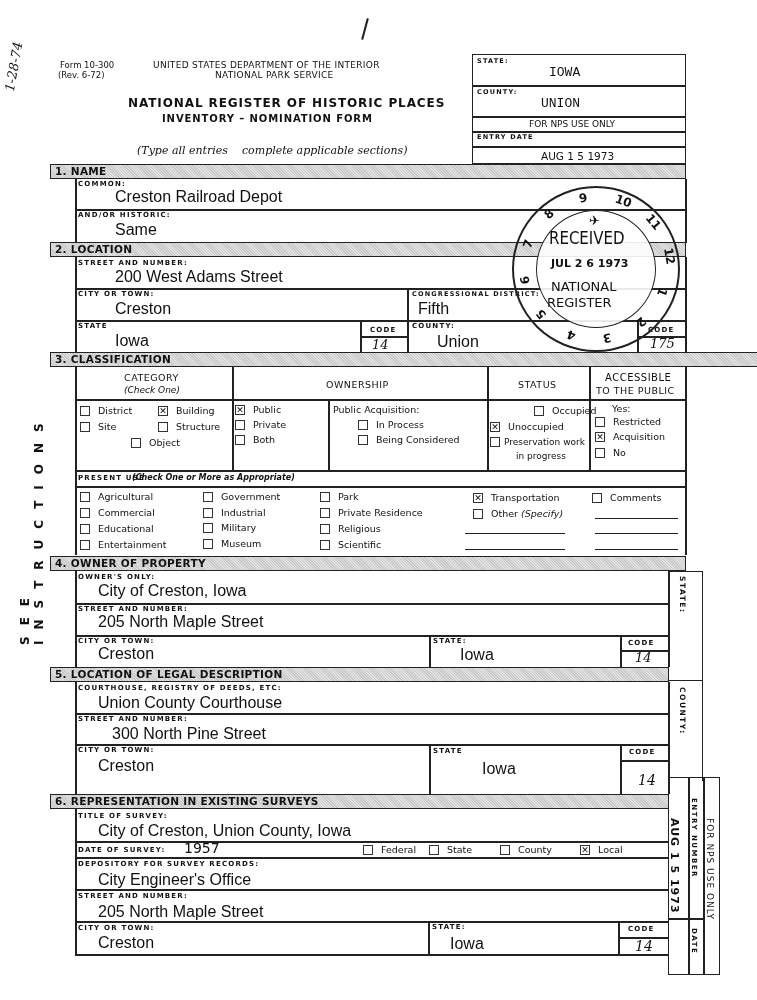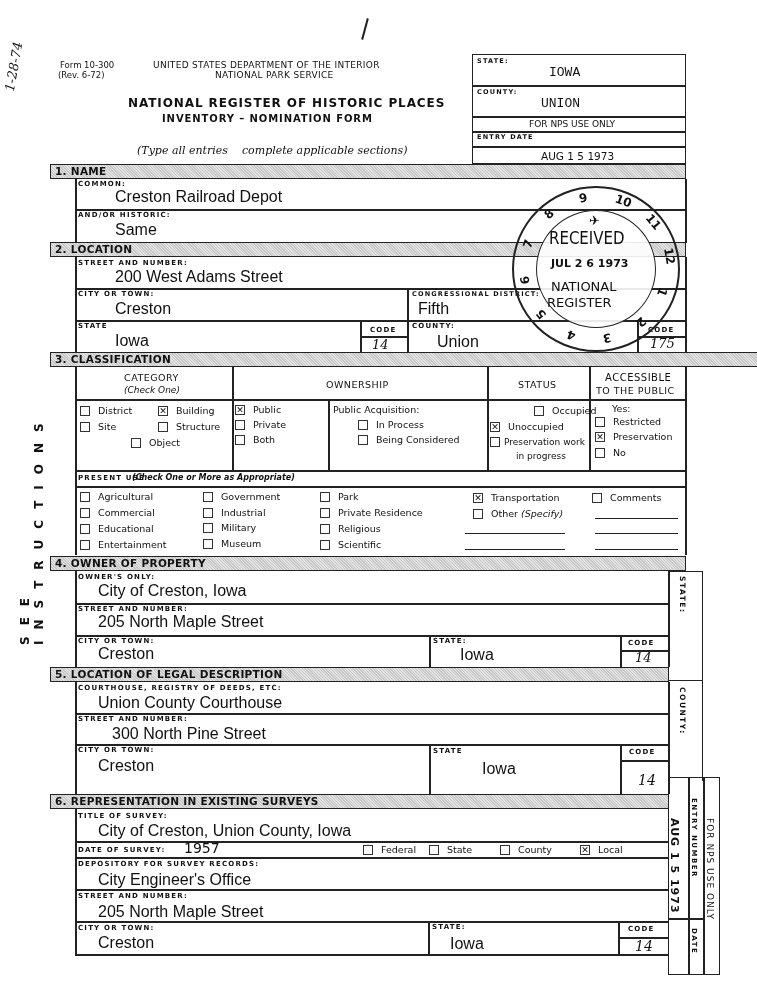--- a/index.html
+++ b/index.html
@@ -145,21 +145,21 @@
 <div class="cbrow" style="left:358px;top:419px;"><span class="cb"></span><span>In Process</span></div>
 <div class="cbrow" style="left:358px;top:434px;"><span class="cb"></span><span>Being Considered</span></div>
 
 <div class="cbrow" style="left:490px;top:405px;margin-left:44px;"><span class="cb"></span><span>Occupied</span></div>
 <div class="cbrow" style="left:490px;top:421px;"><span class="cb">✕</span><span>Unoccupied</span></div>
 <div class="cbrow" style="left:490px;top:437px;font-size:9px;"><span class="cb" style="margin-right:4px;"></span><span>Preservation work</span></div>
 <div class="cbrow" style="left:516px;top:451px;font-size:9px;">in progress</div>
 
 <div class="cbrow" style="left:612px;top:403px;">Yes:</div>
 <div class="cbrow" style="left:595px;top:416px;"><span class="cb"></span><span>Restricted</span></div>
-<div class="cbrow" style="left:595px;top:431px;"><span class="cb">✕</span><span>Preservation</span></div>
+<div class="cbrow" style="left:595px;top:431px;"><span class="cb">✕</span><span>Acquisition</span></div>
 <div class="cbrow" style="left:595px;top:447px;"><span class="cb"></span><span>No</span></div>
 
 <div class="abs small" style="left:78px;top:474px;">PRESENT USE</div>
 <div class="abs sans" style="left:132px;top:473px;font-size:8px;font-style:italic;font-weight:bold;">(Check One or More as Appropriate)</div>
 
 <div class="cbrow" style="left:80px;top:491px;"><span class="cb"></span><span>Agricultural</span></div>
 <div class="cbrow" style="left:80px;top:507px;"><span class="cb"></span><span>Commercial</span></div>
 <div class="cbrow" style="left:80px;top:523px;"><span class="cb"></span><span>Educational</span></div>
 <div class="cbrow" style="left:80px;top:539px;"><span class="cb"></span><span>Entertainment</span></div>
 <div class="cbrow" style="left:203px;top:491px;"><span class="cb"></span><span>Government</span></div>

